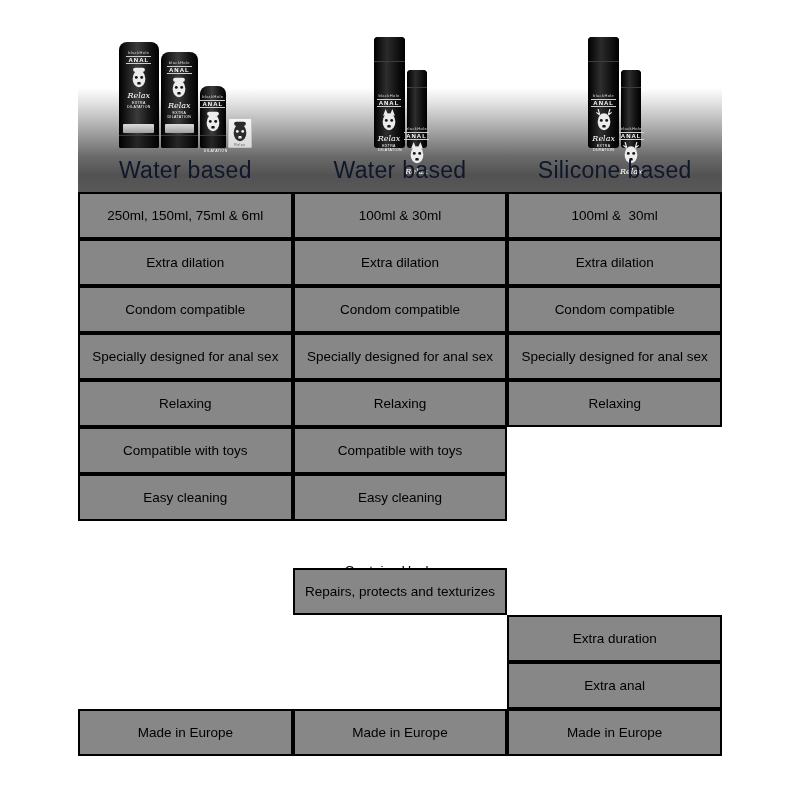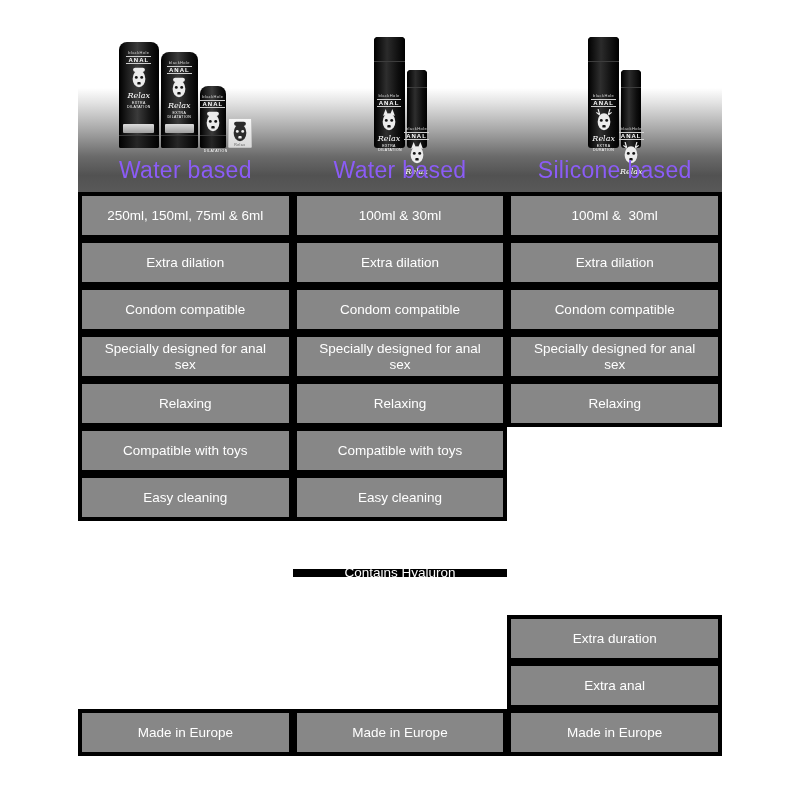--- a/index.html
+++ b/index.html
@@ -12,31 +12,31 @@
   .hero{position:absolute;left:0;top:0;width:644px;height:192px;}
   .hero-gradient{
     position:absolute;left:0;top:88px;width:100%;height:104px;
     background:linear-gradient(180deg,#ffffff 0%,#e3e3e3 14%,#a8a8a8 40%,#6a6a6a 66%,#525252 84%,#595959 100%);
   }
   .products-row{position:absolute;left:0;top:0;width:100%;height:148px;display:flex;}
   .product-slot{flex:1;display:flex;align-items:flex-end;justify-content:center;gap:2px;}
   .headers-row{position:absolute;left:0;top:148px;width:100%;height:44px;display:flex;}
   .col-header{
     flex:1;display:flex;align-items:center;justify-content:center;
-    color:#8b5cf6;font-size:23px;letter-spacing:.3px;
+    color:#0f172a;font-size:23px;letter-spacing:.3px;
   }
   
   .grid{
     position:absolute;left:78px;top:192px;width:644px;
     display:grid;grid-template-columns:repeat(3,1fr);grid-auto-rows:47px;
   }
   .cell{
-    box-sizing:border-box;border:4px solid #000000;background:#878787;
-    color:#ffffff;font-size:13.5px;display:flex;align-items:center;justify-content:center;
-    text-align:center;padding:0 16px;white-space:pre-wrap;line-height:1.15;
+    box-sizing:border-box;border:2px solid #000000;background:#878787;
+    color:#000000;font-size:13.5px;display:flex;align-items:center;justify-content:center;
+    text-align:center;padding:0 4px;white-space:pre-wrap;line-height:1.15;
   }
   
   .product{position:relative;display:flex;flex-direction:column;align-items:center;box-sizing:border-box;}
   .tube{
     border-radius:8px 8px 2px 2px;padding-top:8px;
     background:linear-gradient(90deg,#000 0%,#1c1c1c 20%,#3b3b3b 46%,#151515 76%,#000 100%);
   }
   .tube::after{
     content:"";position:absolute;bottom:0;left:0;right:0;height:12px;
     background:linear-gradient(90deg,#000,#262626 45%,#000);
@@ -210,19 +210,20 @@
       <div class="cell" style="grid-area: 4 / 2;">Specially designed for anal sex</div>
       <div class="cell" style="grid-area: 4 / 3;">Specially designed for anal sex</div>
       <div class="cell" style="grid-area: 5 / 1;">Relaxing</div>
       <div class="cell" style="grid-area: 5 / 2;">Relaxing</div>
       <div class="cell" style="grid-area: 5 / 3;">Relaxing</div>
       <div class="cell" style="grid-area: 6 / 1;">Compatible with toys</div>
       <div class="cell" style="grid-area: 6 / 2;">Compatible with toys</div>
       <div class="cell" style="grid-area: 7 / 1;">Easy cleaning</div>
       <div class="cell" style="grid-area: 7 / 2;">Easy cleaning</div>
       <div class="cell" style="grid-area: 8 / 2; margin-top: 48px;">Contains Hyaluron</div>
+      <div class="cell" style="grid-area: 9 / 2;">Repairs, protects and texturizes</div>
       <div class="cell" style="grid-area: 10 / 3;">Extra duration</div>
       <div class="cell" style="grid-area: 11 / 3;">Extra anal</div>
       <div class="cell" style="grid-area: 12 / 1;">Made in Europe</div>
       <div class="cell" style="grid-area: 12 / 2;">Made in Europe</div>
       <div class="cell" style="grid-area: 12 / 3;">Made in Europe</div>
     </div>
 </div>
 
 </body></html>

